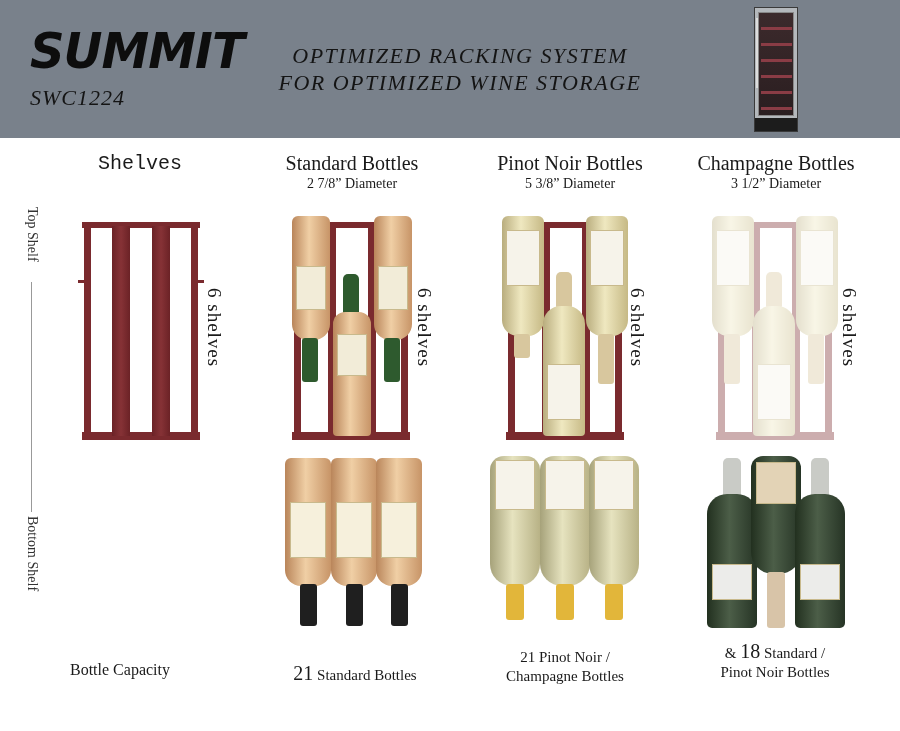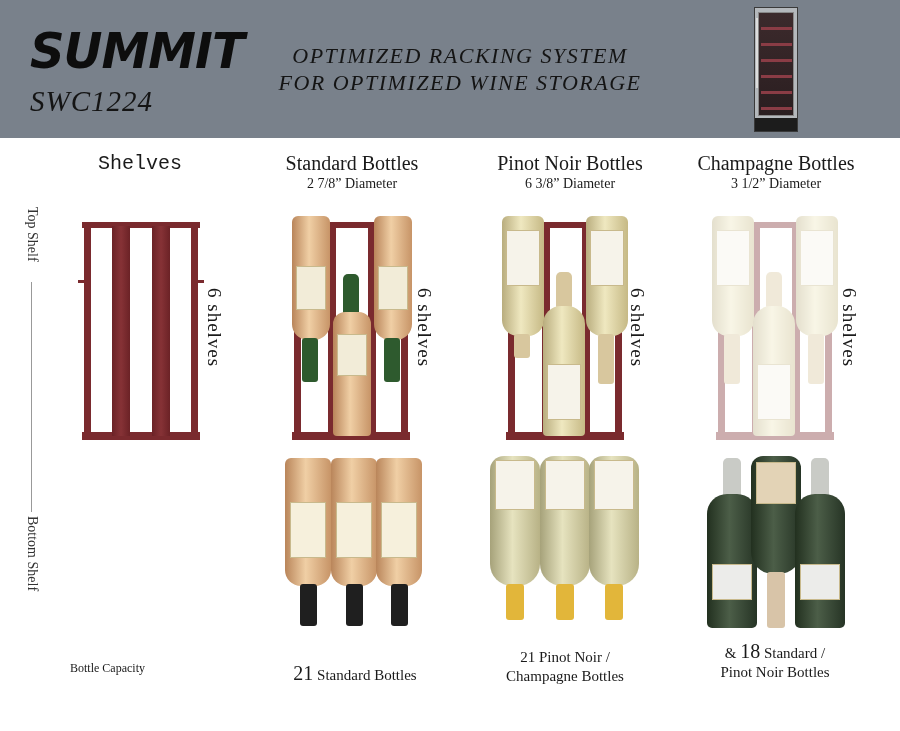--- a/index.html
+++ b/index.html
@@ -1,21 +1,21 @@
 <!DOCTYPE html>
 <html><head>
 <meta charset="utf-8">
 <style>
   * { box-sizing: border-box; margin: 0; padding: 0; }
   html, body { width: 900px; height: 731px; background: #ffffff; overflow: hidden; }
   body { position: relative; font-family: "Liberation Serif", "DejaVu Serif", serif; color: #1a1a1a; }
 
   .header { position: absolute; left: 0; top: 0; width: 900px; height: 138px; background: #79818b; font-style: italic; }
   .logo { position: absolute; left: 30px; top: 22px; font-family: "DejaVu Sans", sans-serif; font-weight: 900; font-size: 48px; letter-spacing: -1px; color: #0d0d0d; transform: scaleY(1.05); line-height: 56px; }
-  .model { position: absolute; left: 30px; top: 85px; font-size: 29px; color: #141414; letter-spacing: 1px; }
+  .model { position: absolute; left: 30px; top: 85px; font-size: 22px; color: #141414; letter-spacing: 1px; }
   .headline { position: absolute; left: 260px; top: 42px; width: 400px; text-align: center; font-size: 22px; line-height: 27px; letter-spacing: 1.5px; color: #141414; }
   .fridge { position: absolute; left: 754px; top: 7px; width: 44px; height: 125px; background: #b4b8bc; border: 1px solid #3a3a3a; }
   .fridge-glass { position: absolute; left: 3px; top: 4px; width: 36px; height: 104px; background: linear-gradient(180deg,#3c2a2c,#2a1e20); border: 1px solid #888; }
   .fridge-shelf { position: absolute; left: 2px; width: 31px; height: 3px; background: #8a3c45; }
   .fridge-base { position: absolute; left: 0; bottom: 0; width: 42px; height: 13px; background: #1c1c1c; }
   .fridge-handle { position: absolute; left: 1px; top: 10px; width: 2px; height: 70px; background: #ddd; }
 
   .col-title { position: absolute; font-size: 20px; text-align: center; color: #1a1a1a; }
   .col-sub { position: absolute; font-size: 14px; text-align: center; color: #1a1a1a; }
 
@@ -27,21 +27,21 @@
   .rack .bar { position: absolute; background: #7a2a2e; }
 
   .shelf-count { position: absolute; font-size: 19px; transform: rotate(90deg); transform-origin: left top; white-space: nowrap; color: #1a1a1a; letter-spacing: 1px; }
 
   .bottle { position: absolute; border-radius: 16px 16px 6px 6px; }
   .bottle .label { position: absolute; left: 10%; width: 80%; background: #f2ecd8; border: 1px solid #c8b98c; }
   .down { border-radius: 6px 6px 16px 16px; }
 
   .faded { opacity: 0.38; }
 
-  .cap-label { position: absolute; font-size: 12px; color: #1a1a1a; }
+  .cap-label { position: absolute; font-size: 16px; color: #1a1a1a; }
   .cap-text { position: absolute; text-align: center; font-size: 15px; line-height: 19px; color: #1a1a1a; }
   .big { font-size: 20px; }
 </style>
 </head>
 <body>
 
 <div class="header">
   <div class="logo">SUMMIT</div>
   <div class="model">SWC1224</div>
   <div class="headline">
@@ -61,21 +61,21 @@
     <div class="fridge-base"></div>
   </div>
 </div>
 
 <div class="col-title" style="left:70px;top:152px;width:140px;font-family:Liberation Mono, monospace;">Shelves</div>
 
 <div class="col-title" style="left:262px;top:152px;width:180px;">Standard Bottles</div>
 <div class="col-sub" style="left:262px;top:176px;width:180px;">2 7/8” Diameter</div>
 
 <div class="col-title" style="left:470px;top:152px;width:200px;">Pinot Noir Bottles</div>
-<div class="col-sub" style="left:470px;top:176px;width:200px;">6 3/8” Diameter</div>
+<div class="col-sub" style="left:470px;top:176px;width:200px;">5 3/8” Diameter</div>
 
 <div class="col-title" style="left:676px;top:152px;width:200px;">Champagne Bottles</div>
 <div class="col-sub" style="left:676px;top:176px;width:200px;">3 1/2” Diameter</div>
 
 <div class="side-label" style="left:40px;top:207px;">Top Shelf</div>
 <div class="side-line"></div>
 <div class="side-label" style="left:40px;top:516px;">Bottom Shelf</div>
 
 <div class="rack" style="left:82px;top:222px;width:118px;height:218px;">
   <div class="bar" style="left:0;top:0;width:118px;height:6px;"></div>

